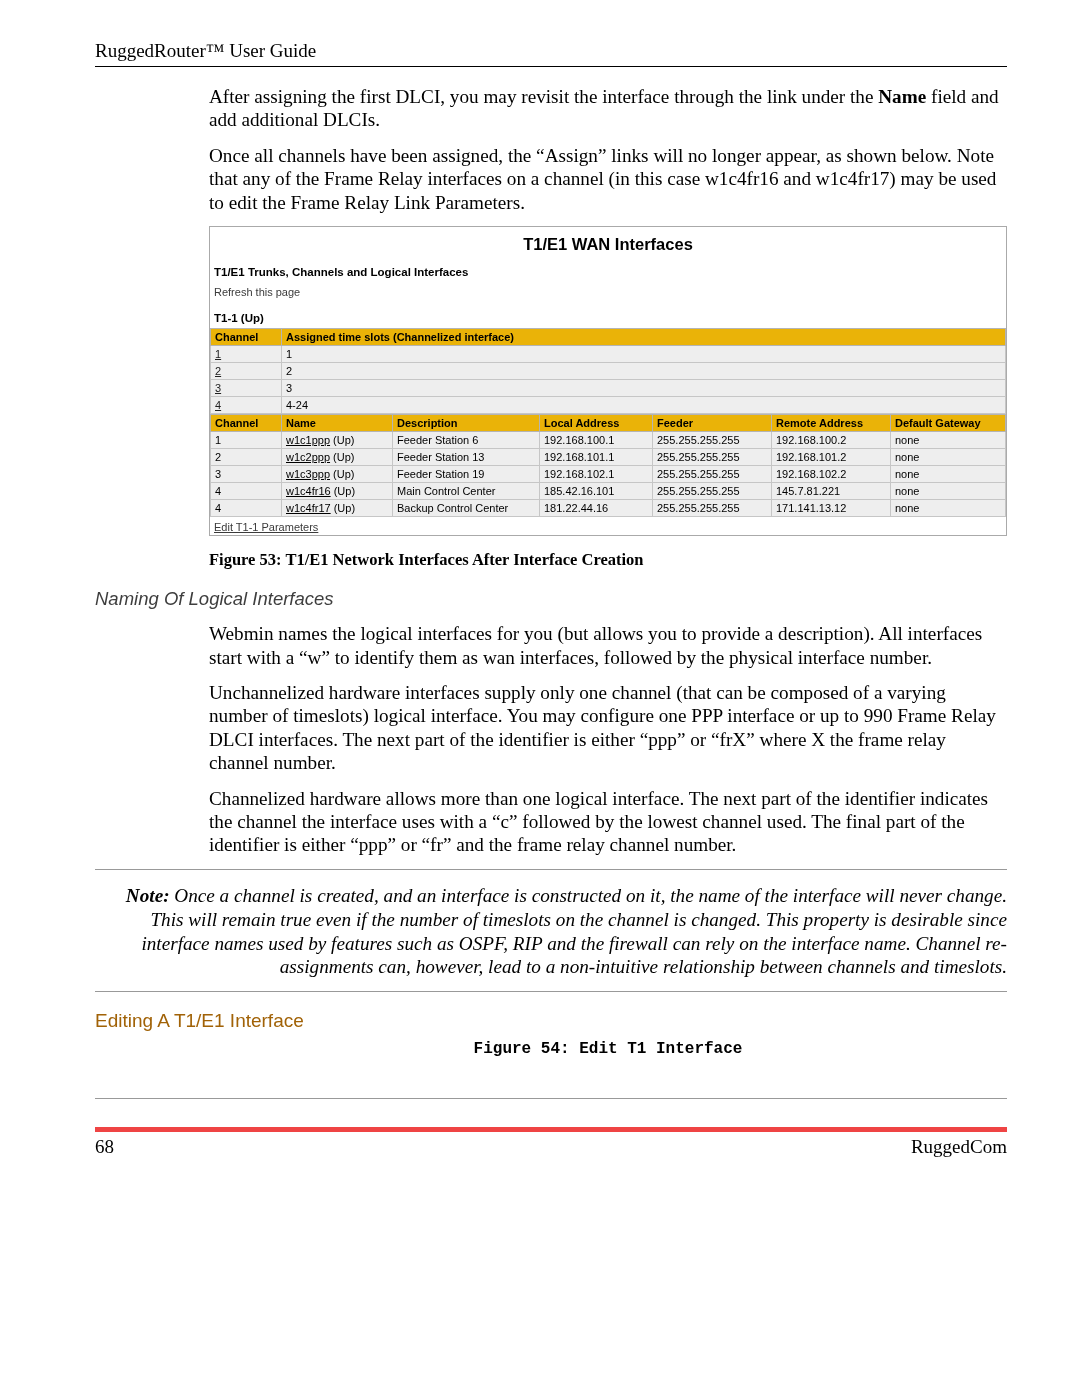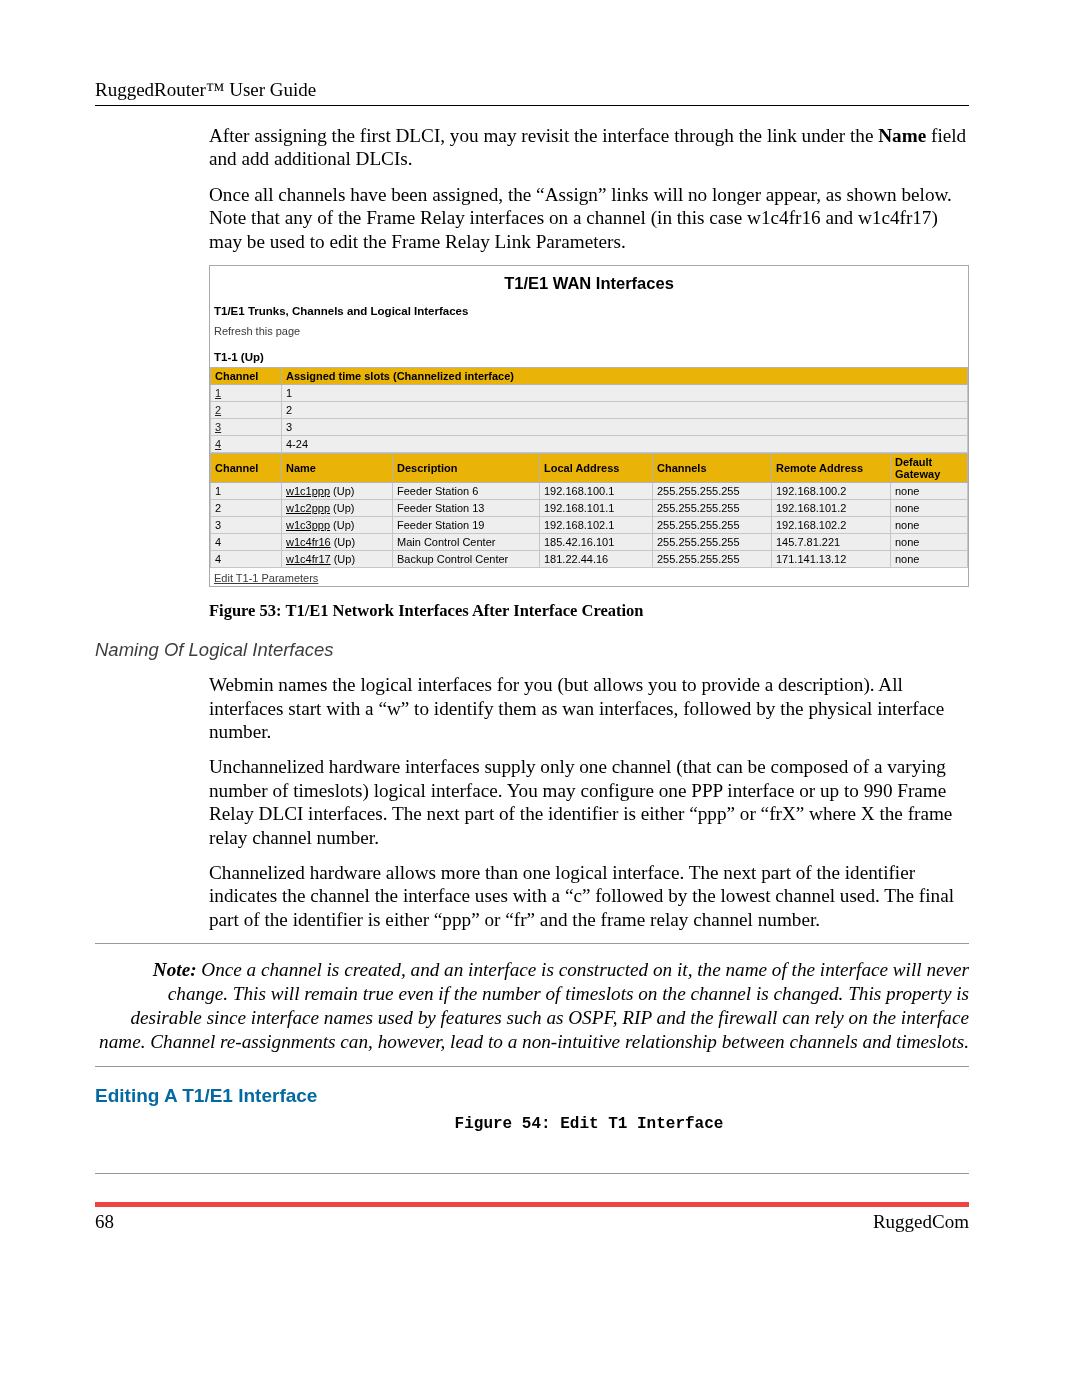--- a/index.html
+++ b/index.html
@@ -4,22 +4,21 @@
 <style>
 body {
   margin: 0;
   padding: 0;
   background: #fff;
   font-family: "Times New Roman", Times, serif;
   color: #000;
   width: 1080px;
 }
 .page {
-  padding: 40px 111px 40px 95px;
-  margin-top: 39px;
+  padding: 40px 73px 40px 95px;
 }
 .header-line {
   border-bottom: 1px solid #000;
   padding-bottom: 4px;
   margin-bottom: 18px;
 }
 .header-title { font-size: 19px; }
 .body-text {
   font-size: 19.2px;
   line-height: 1.22;
@@ -106,23 +105,23 @@
 .hr { border: none; border-top: 1px solid #999; margin: 12px 0 14px 0; }
 .note-block {
   font-style: italic;
   font-size: 19.2px;
   line-height: 1.24;
   margin: 4px 0 10px 0;
   text-align: right;
 }
 .section-main {
   font-family: Verdana, Arial, sans-serif;
-  font-weight: bold;
+  font-weight: normal;
   font-size: 19px;
-  color: #0369a1;
+  color: #a16207;
   margin: 18px 0 4px 0;
 }
 .footer-line {
   border-top: 5px solid #ef4444;
   padding-top: 4px;
   margin-top: 28px;
   display: flex;
   justify-content: space-between;
   font-size: 19px;
 }
@@ -171,21 +170,21 @@
     </tbody>
       </table>
 
     <table class="fig-table">
       <tbody>
           <tr>
         <th style="width:62px">Channel</th>
         <th style="width:102px">Name</th>
         <th style="width:138px">Description</th>
         <th style="width:104px">Local Address</th>
-        <th style="width:110px">Channels</th>
+        <th style="width:110px">Feeder</th>
         <th style="width:110px">Remote Address</th>
         <th>Default Gateway</th>
       </tr>
       <tr>
         <td>1</td>
         <td><span class="link" style="text-decoration:underline">w1c1ppp</span> <span>(Up)</span></td>
         <td>Feeder Station 6</td>
         <td>192.168.100.1</td>
         <td>255.255.255.255</td>
         <td>192.168.100.2</td>

